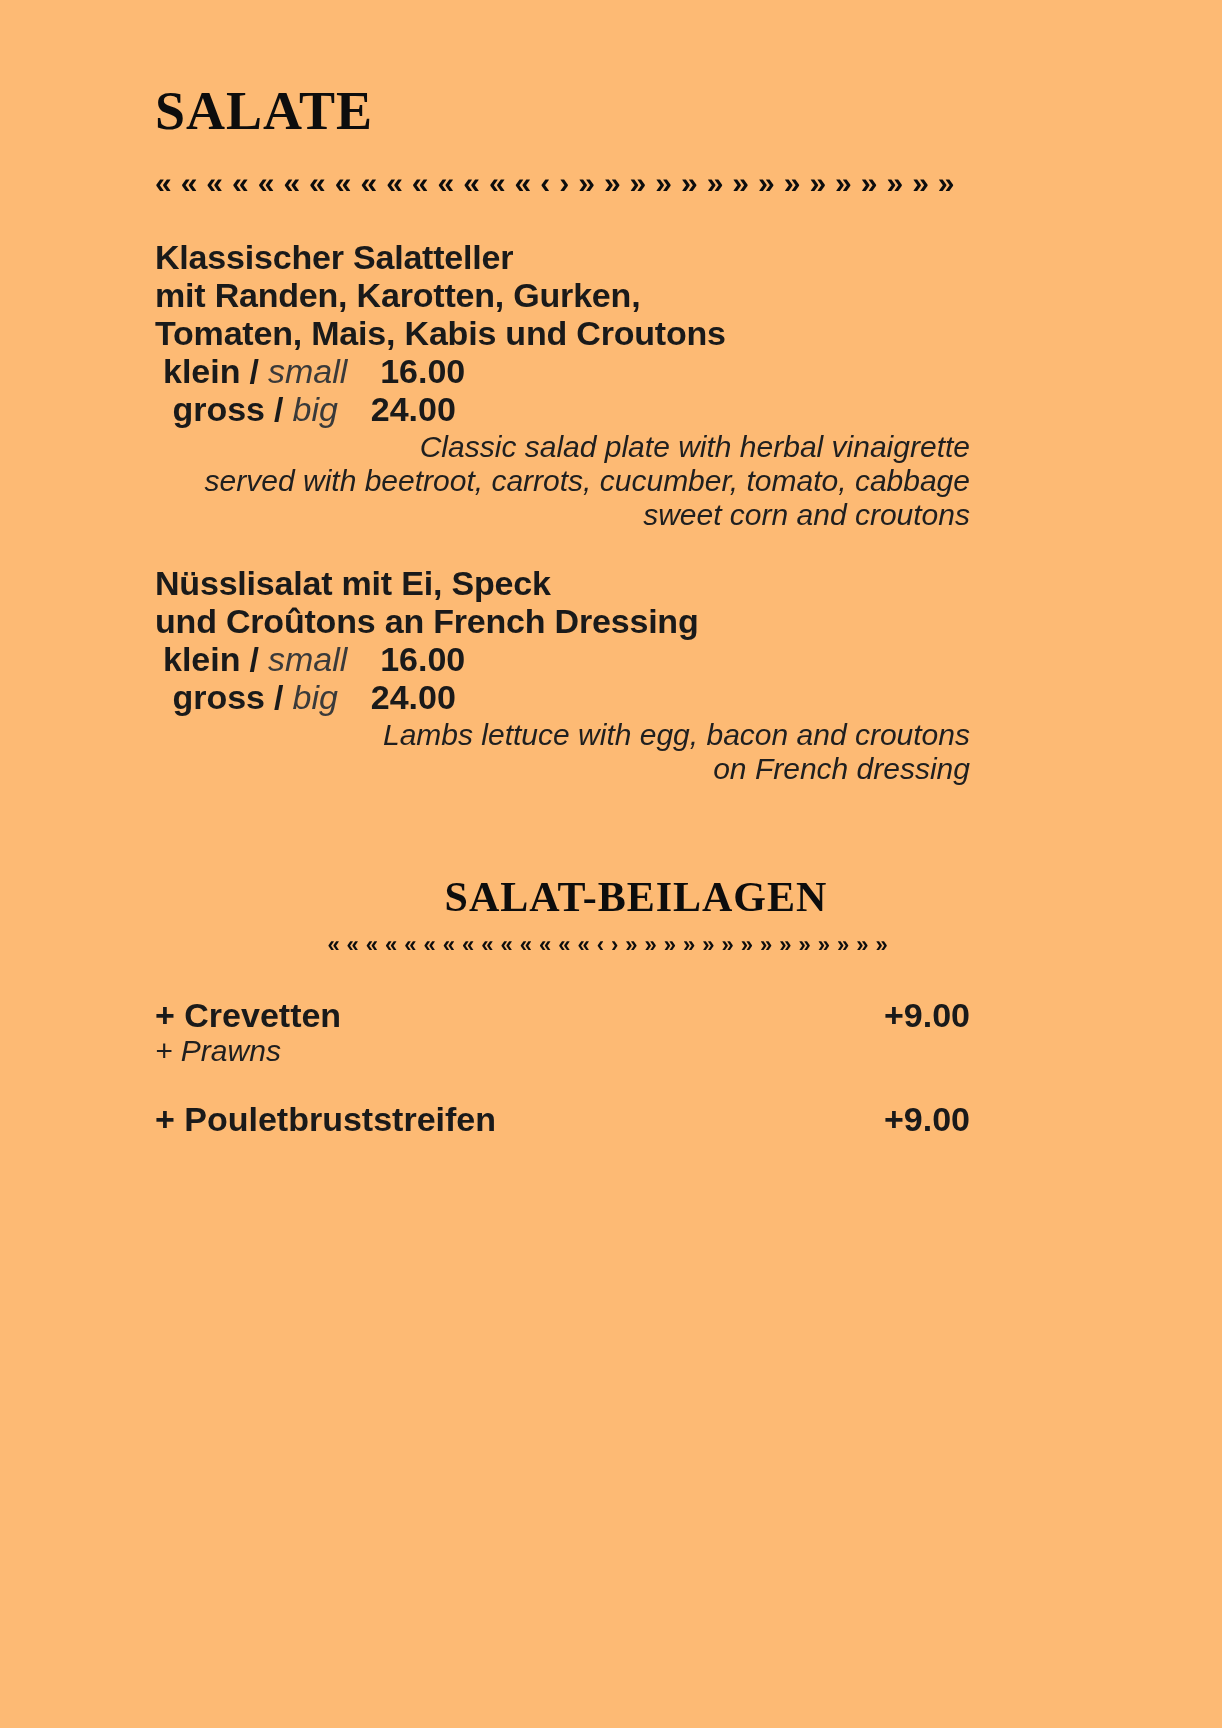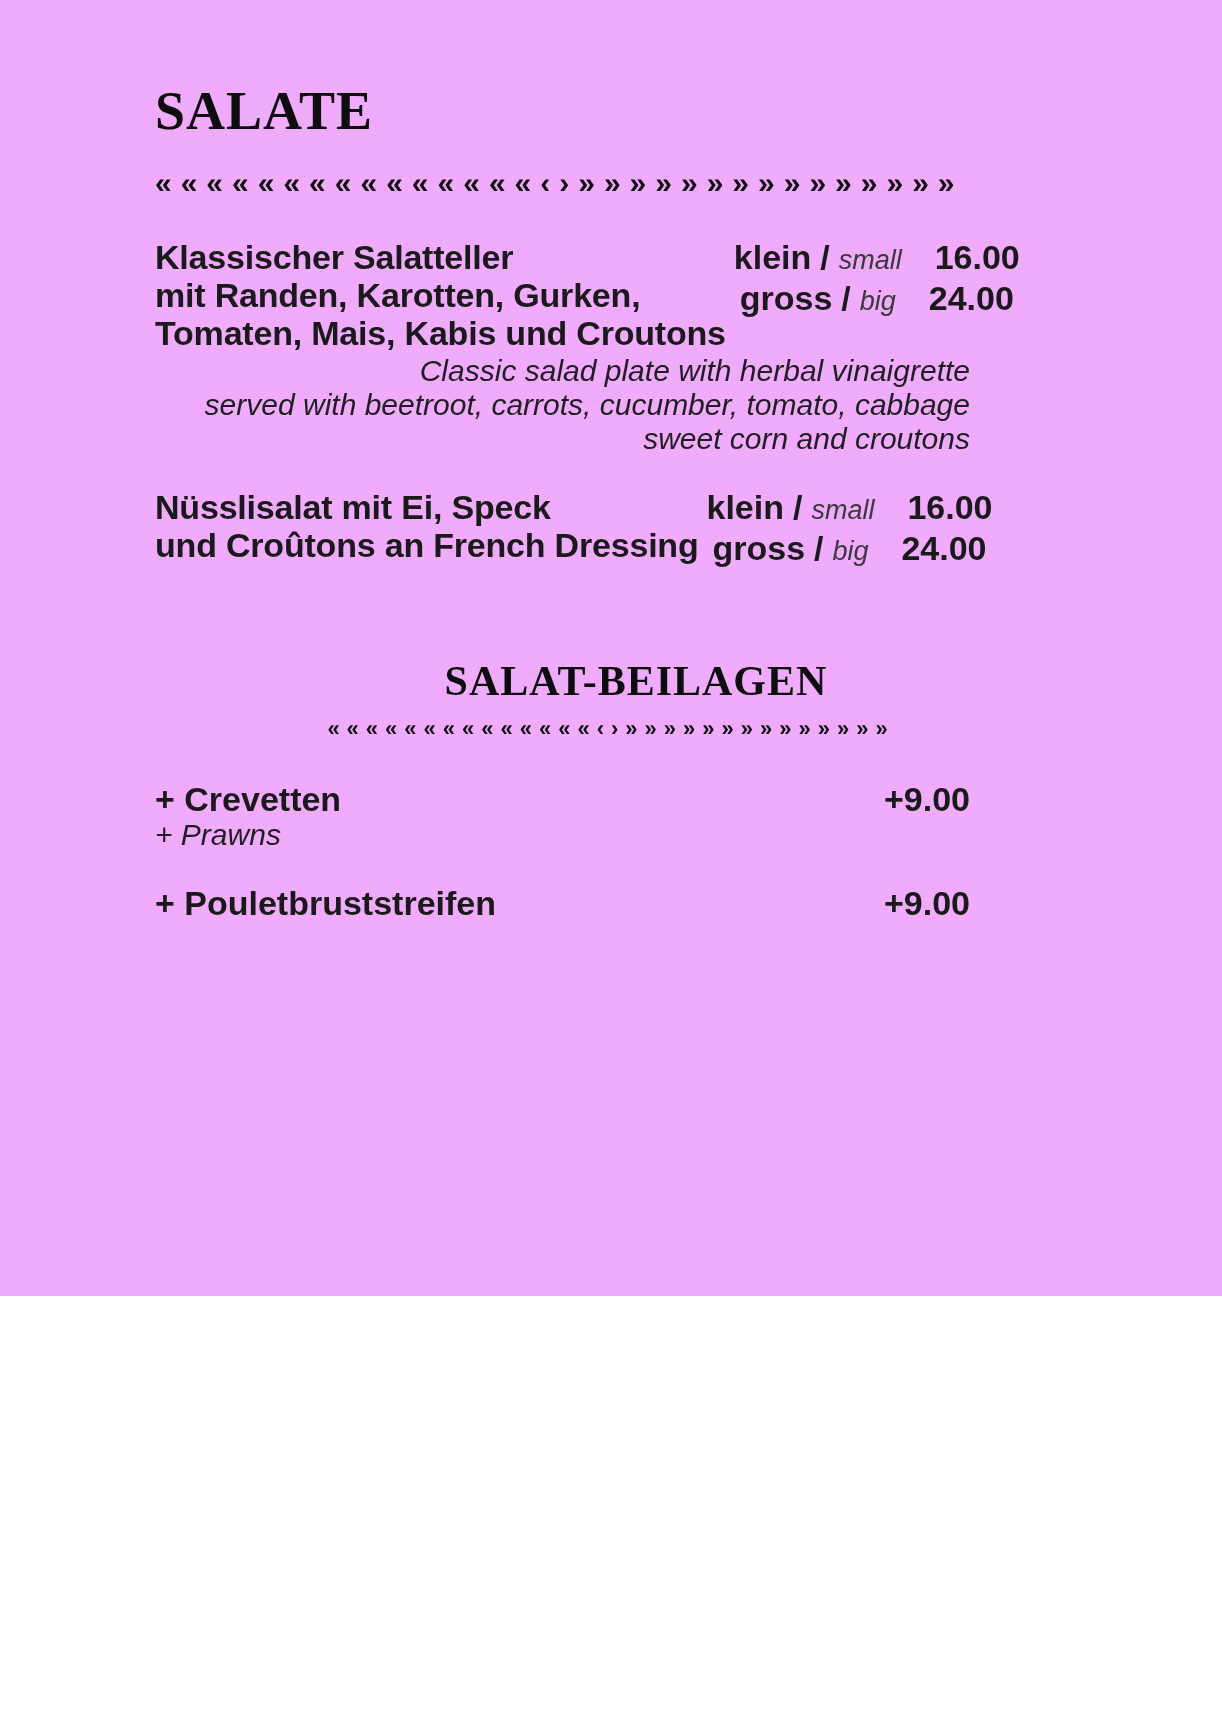--- a/index.html
+++ b/index.html
@@ -1,21 +1,21 @@
 <!DOCTYPE html>
 <html><head>
 <meta charset="utf-8">
 <style>
   * { margin: 0; padding: 0; box-sizing: border-box; }
   html, body { background: #ffffff; }
   .page {
     position: relative;
     width: 1222px;
-    height: 1296px;
-    background: #f0abfc;
+    height: 1728px;
+    background: #fdba74;
     overflow: hidden;
     font-family: "Liberation Sans", "DejaVu Sans", sans-serif;
     color: #1a1a1a;
   }
   .content-left { margin-left: 155px; width: 815px; }
 
   
   .section-title {
     padding-top: 84px;
     font-family: "Liberation Serif", "DejaVu Serif", serif;
@@ -45,21 +45,21 @@
     line-height: 22px;
     letter-spacing: 7px;
     text-align: center;
     width: 100%;
   }
 
   
   .items { margin-top: 40px; }
   .item { margin-top: 32px; }
   .item:first-child { margin-top: 0; }
-  .item-head { display: flex; align-items: flex-start; }
+  .item-head { display: flex; align-items: flex-start; flex-direction: column; }
   .name-col { flex: 1 1 auto; }
   .name-line {
     font-weight: 700;
     font-size: 34px;
     line-height: 38px;
     letter-spacing: -0.2px;
     white-space: nowrap;
   }
   .price-col { flex: 0 0 auto; margin-left: 8px; }
   .price-row {
@@ -68,21 +68,21 @@
     align-items: baseline;
     font-size: 34px;
     line-height: 38px;
     white-space: nowrap;
   }
   .sz-de { font-weight: 700; }
   .sep { font-weight: 700; margin: 0 9px; }
   .sz-en {
     font-style: italic;
     font-weight: 400;
-    font-size: 27px;
+    font-size: 34px;
     color: #3a3a3a;
   }
   .price { font-weight: 700; width: 118px; text-align: right; }
 
   .desc { margin-top: 2px; text-align: right; }
   .desc-line, .addon-desc {
     font-style: italic;
     font-weight: 400;
     font-size: 30px;
     line-height: 34px;
@@ -178,20 +178,24 @@
                 <span class="price">16.00</span>
               </div>
               <div class="price-row">
                 <span class="sz-de">gross</span>
                 <span class="sep">/</span>
                 <span class="sz-en">big</span>
                 <span class="price">24.00</span>
               </div>
             </div>
     </div>
+    <div class="desc">
+            <div class="desc-line">Lambs lettuce with egg, bacon and croutons</div>
+            <div class="desc-line">on French dressing</div>
+          </div>
   </div>
 </div>
   </div>
 
   <h2 class="subsection-title">SALAT-BEILAGEN</h2>
 
   <div class="divider sm">««««««««««««««‹›»»»»»»»»»»»»»»</div>
 
   <div class="content-left">
     <div class="addons">

